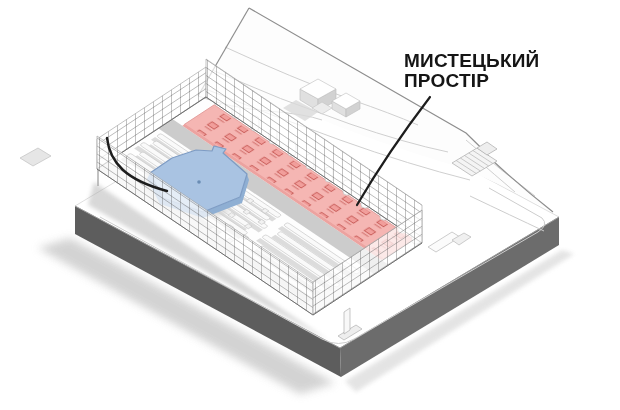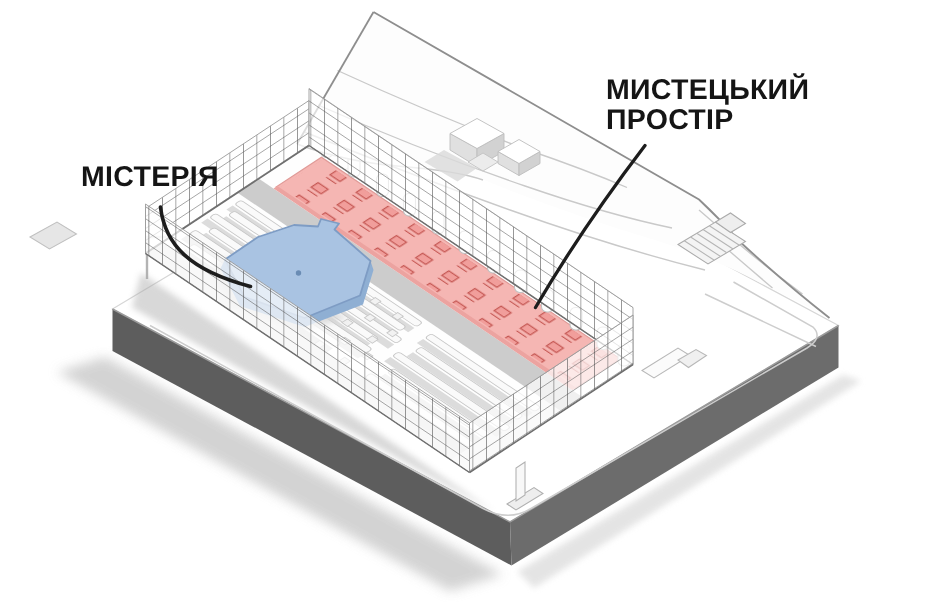--- a/index.html
+++ b/index.html
@@ -202,15 +202,14 @@
     <path d="M428,247 L452,232 L460,237 L436,252 Z" fill="#fbfbfb" stroke="#b8b8b8" stroke-width="0.7"></path>
     <path d="M452,240 L464,233 L471,237 L459,245 Z" fill="#f0f0f0" stroke="#b8b8b8" stroke-width="0.7"></path>
   </g>
 
   <g fill="none" stroke="#1d1d1d" stroke-linecap="round">
     <path d="M107,138 C110,163 126,180 167,191" stroke-width="2.4"></path>
     <path d="M430,97 Q388,152 357,205" stroke-width="2.2"></path>
   </g>
 </svg>
 
-<div class="anno" id="lbl-misteriya">МІСТЕРІЯ</div>
 <div class="anno" id="lbl-artspace">МИСТЕЦЬКИЙ ПРОСТІР</div>
 </div>
 
 </body></html>

